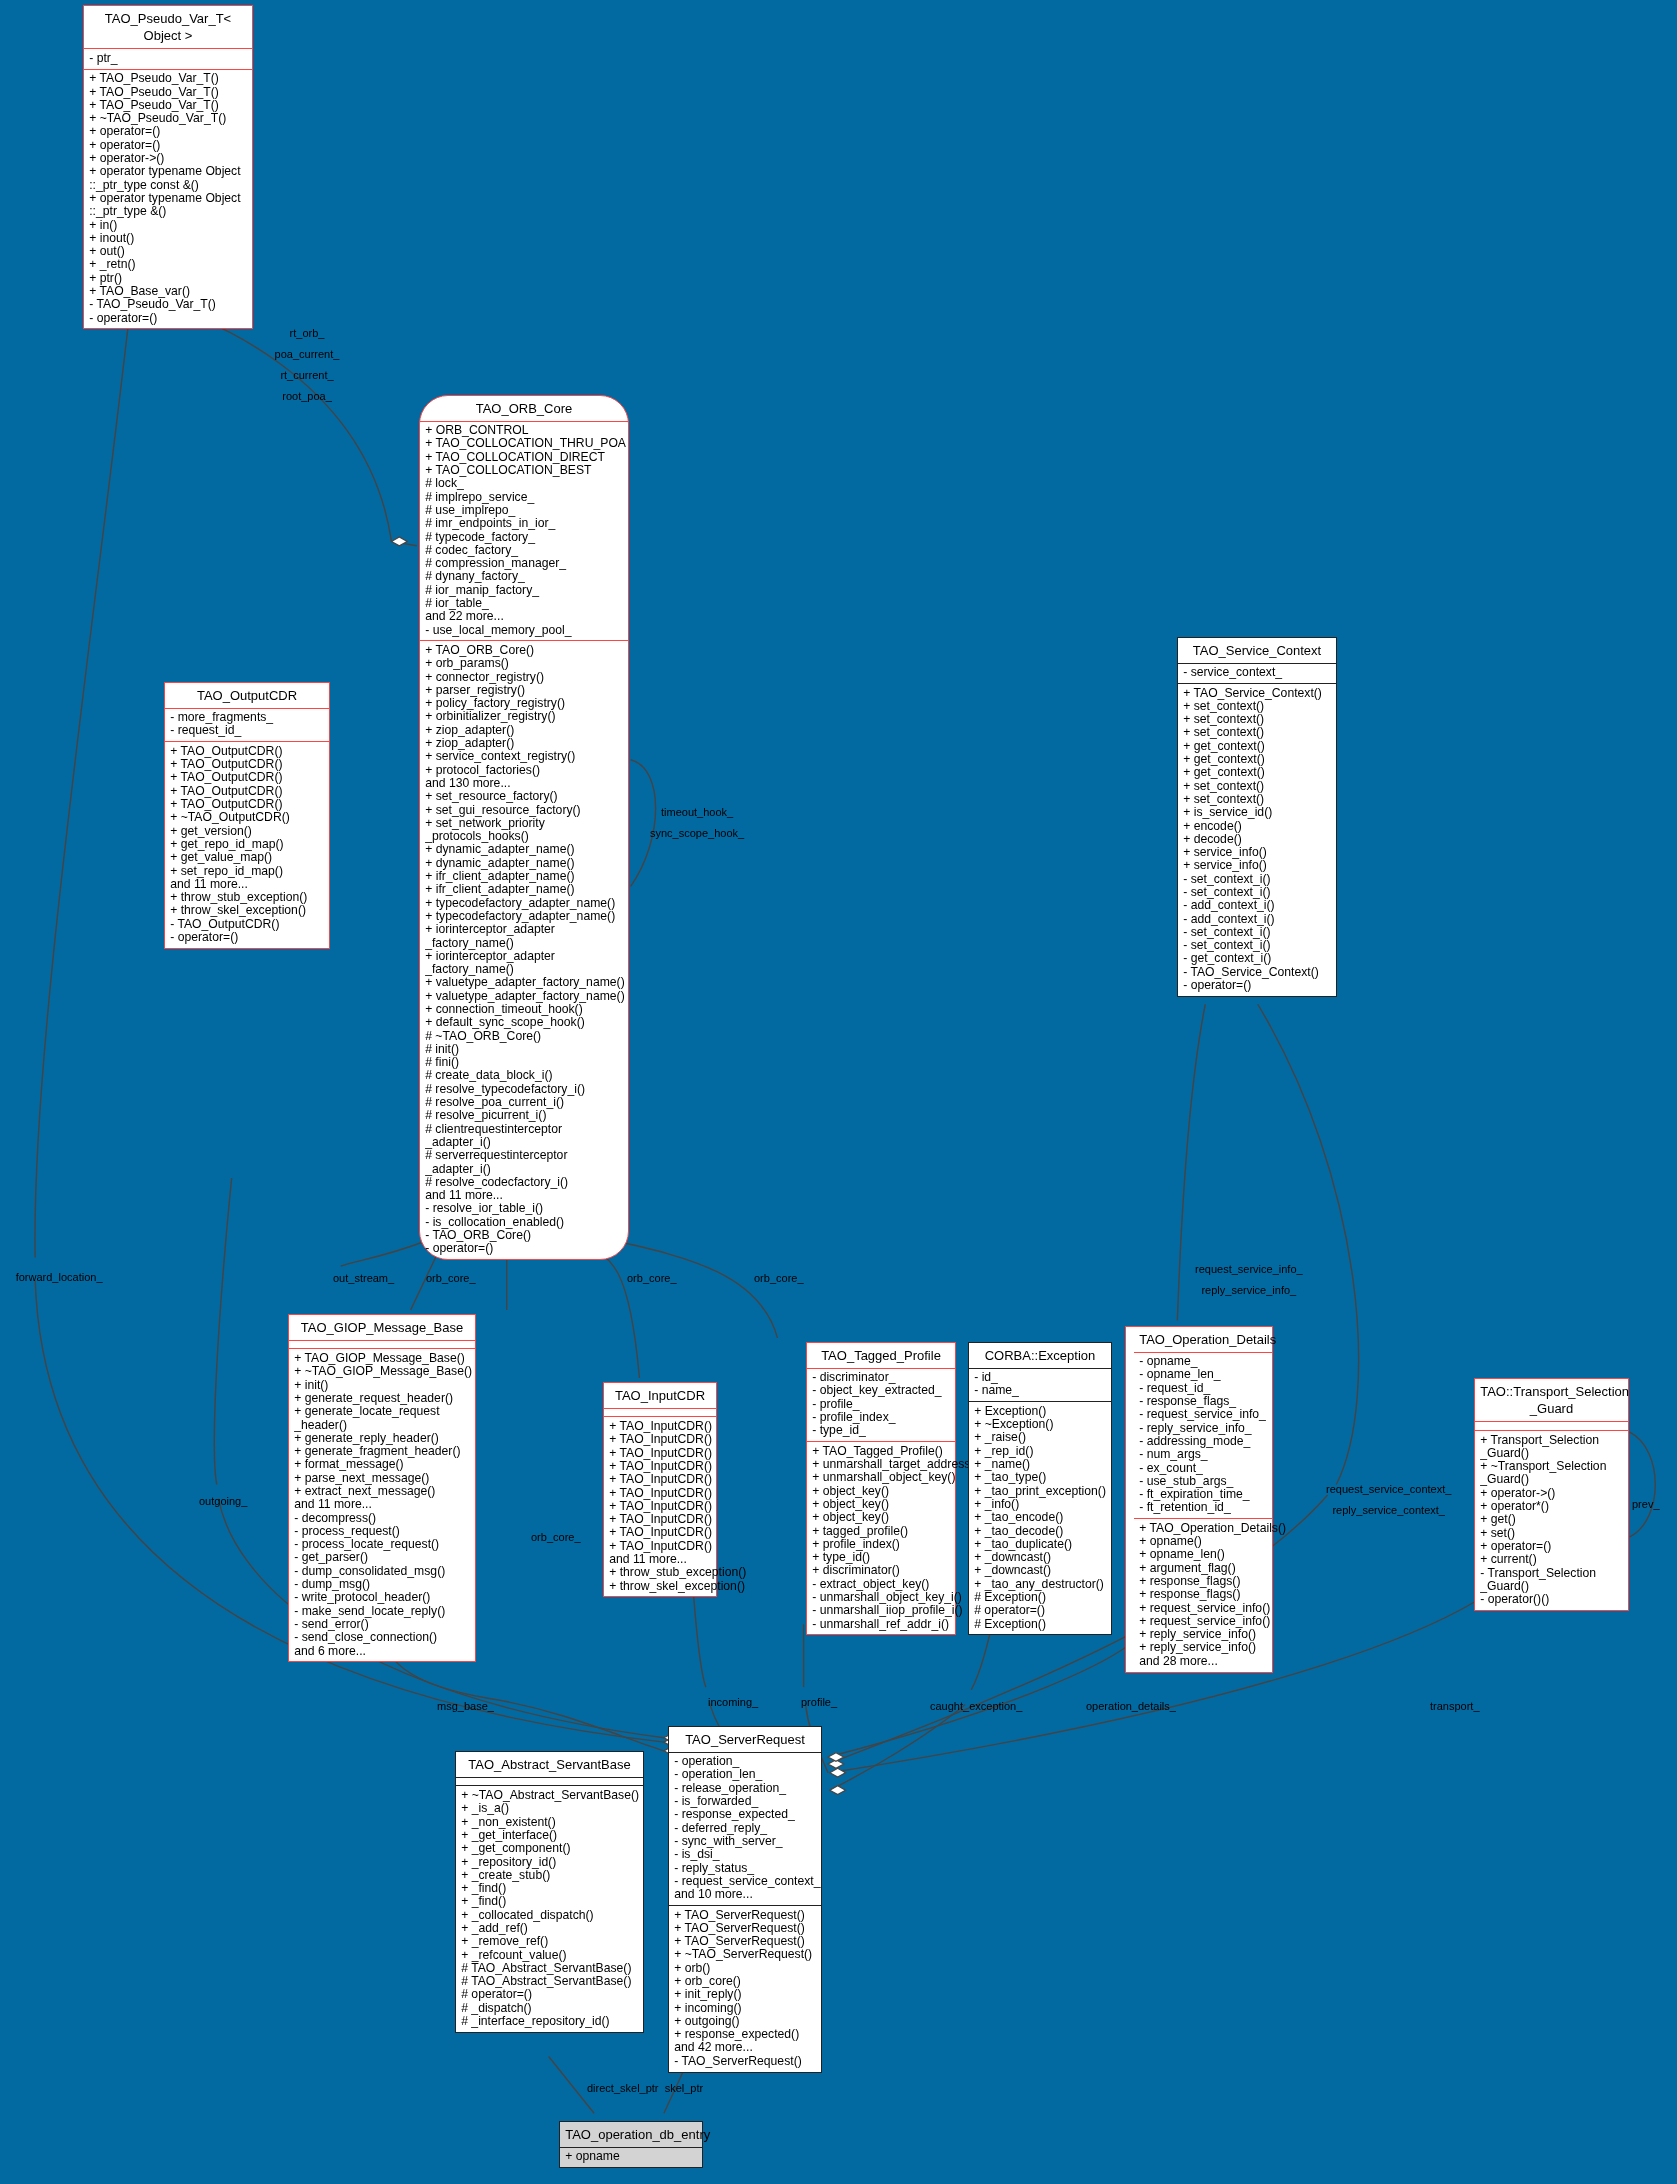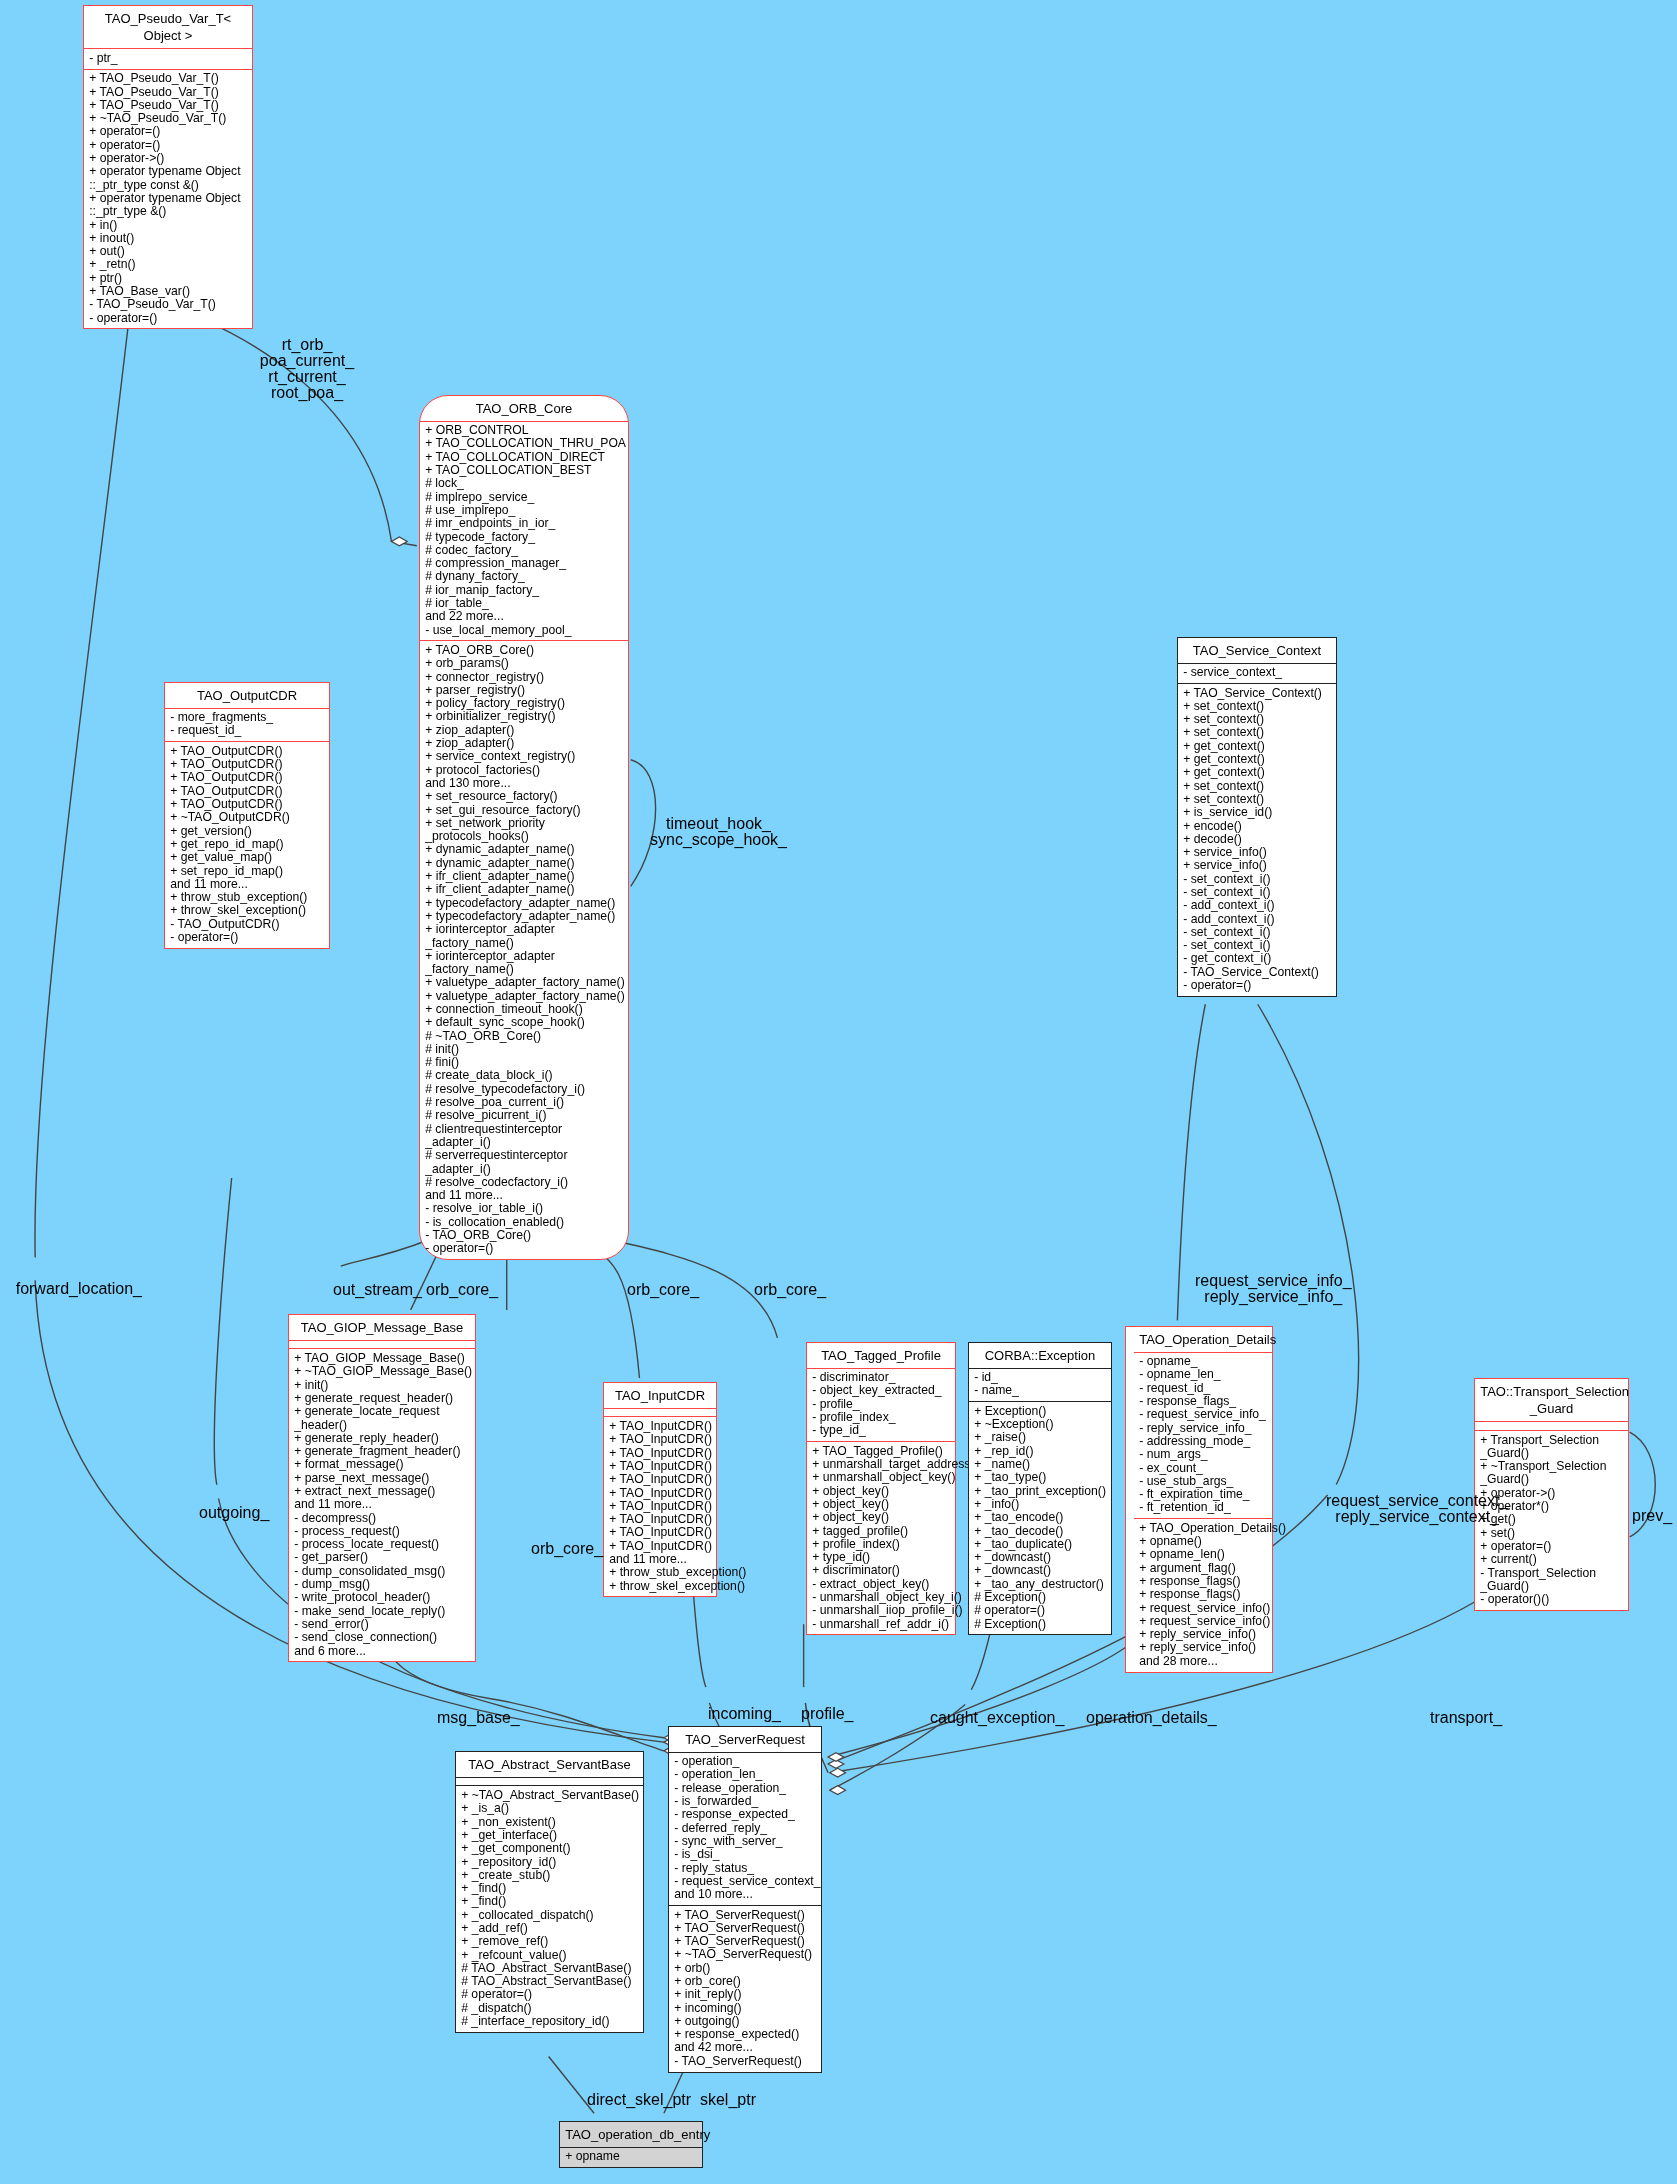--- a/index.html
+++ b/index.html
@@ -1,29 +1,29 @@
 <!DOCTYPE html>
 <html style="font-size:14px"><head>
 <meta charset="utf-8">
 <style>
   html,body{margin:0;padding:0;background:#ffffff;}
   body{font-family:"Liberation Sans","DejaVu Sans",sans-serif;}
-  #canvas{position:relative;width:1678px;height:2184px;background:#7dd3fc;overflow:hidden;}
+  #canvas{position:relative;width:1678px;height:2184px;background:#0369a1;overflow:hidden;}
   svg#edges{position:absolute;left:0;top:0;width:1678px;height:2184px;pointer-events:none;}
   .node{position:absolute;background:#fff;box-sizing:border-box;}
   .node.red{border:1.7px solid #ff4444;}
   .node.black{border:0.9px solid #222;}
   .node.grey{border:0.9px solid #222;background:#d3d3d3;}
   .title{text-align:center;font-size:13px;line-height:1.35;padding:3.5px 5.2px;color:#000;white-space:pre-line;}
   .sep-red{height:0;border-top:1.7px solid #ff4444;}
   .sep-black{height:0;border-top:0.9px solid #222;}
   .sect{padding:2.6px 5.2px 3.5px 5.2px;}
   .sect div{font-size:12.2px;line-height:13.3px;color:#000;white-space:pre;}
   .sect.empty{height:7.9px;padding:0;}
-  .edge-label{position:absolute;font-size:16px;line-height:16px;color:#000;white-space:pre;text-align:center;margin-top:14px;}
+  .edge-label{position:absolute;font-size:11px;line-height:21px;color:#000;white-space:pre;text-align:center;}
   .edge-label.left{text-align:center;}
 </style>
 </head>
 <body>
 
 <div id="canvas">
 
   <svg id="edges" viewBox="0 0 1921 2501">
     <g stroke="#444" stroke-width="1.6" fill="none">
 

